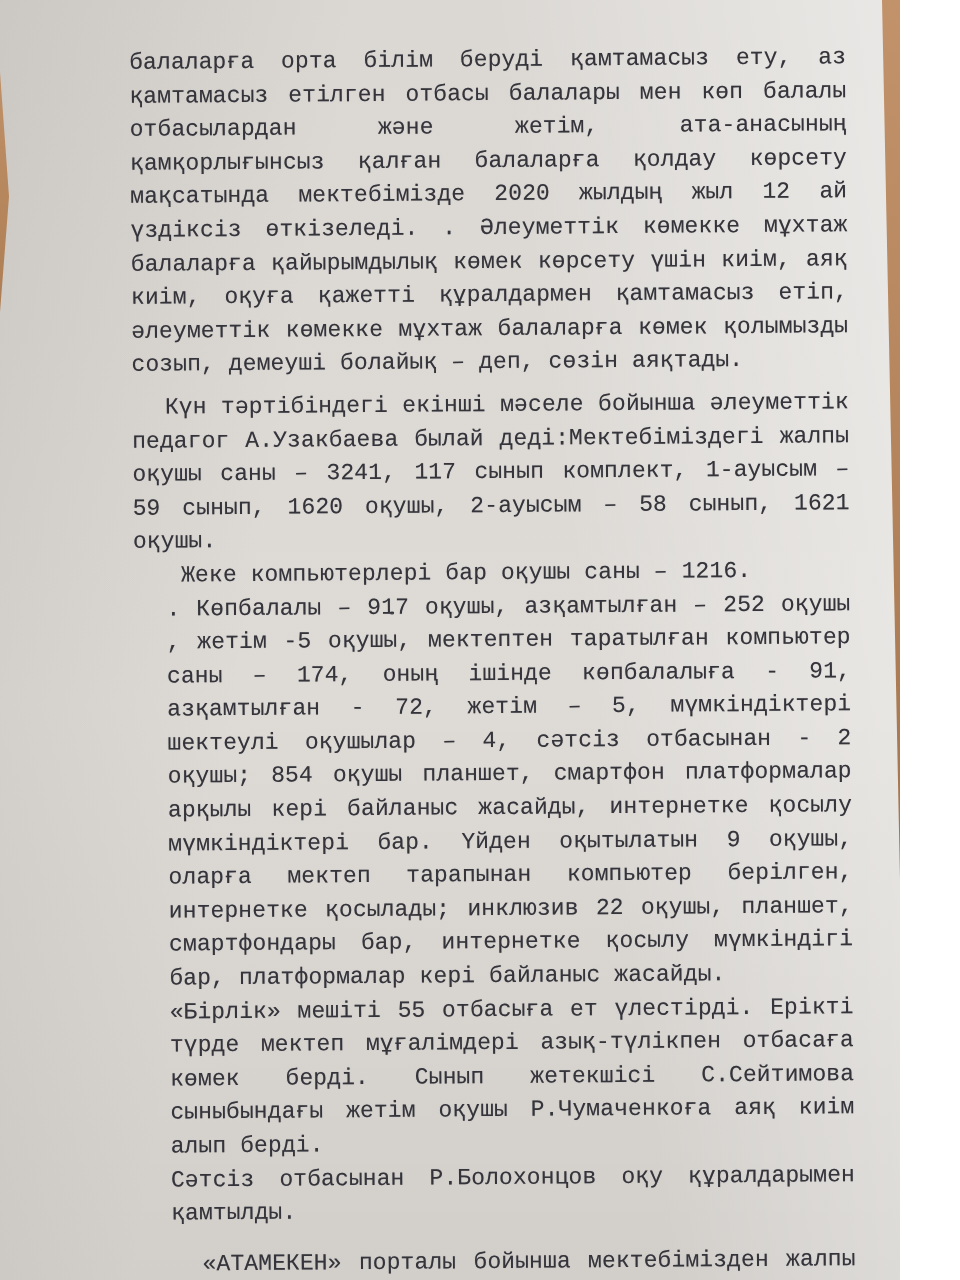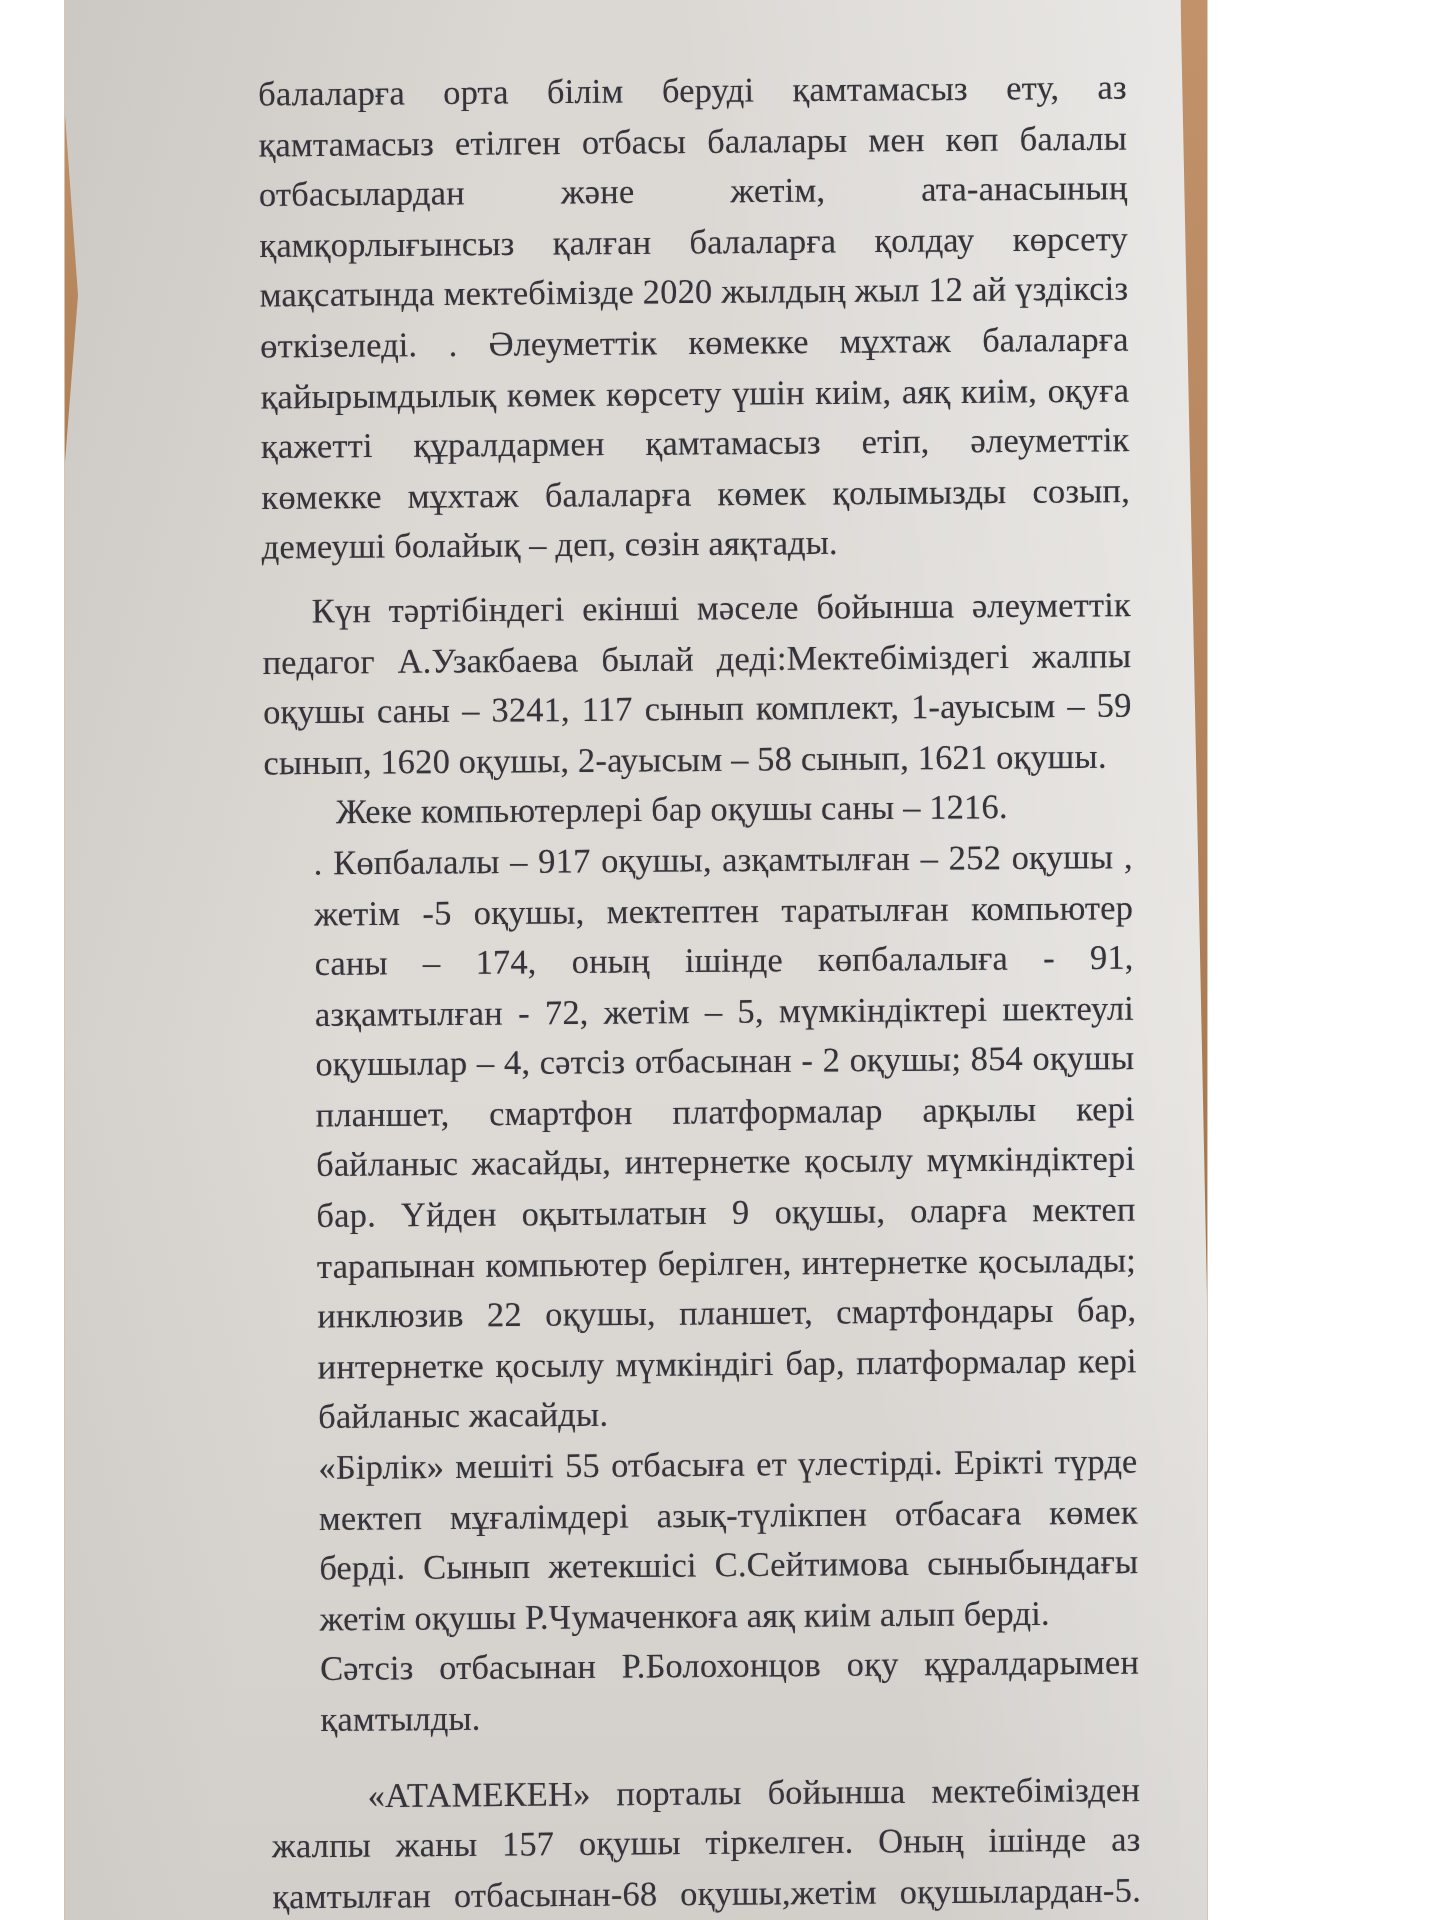--- a/index.html
+++ b/index.html
@@ -1,23 +1,22 @@
 <!DOCTYPE html>
 <html><head>
 <meta charset="utf-8">
 <style>
   html, body { margin: 0; padding: 0; }
   .scene {
     position: relative;
-    width: 762px;
+    width: 900px;
     height: 1280px;
     overflow: hidden;
     background: linear-gradient(180deg, #b98a60, #a87850);
-    font-family: Liberation Serif, serif;
-    margin-left: 43px;
+    font-family: Liberation Mono, monospace;
   }
   
   .paper {
     position: absolute;
     inset: 0;
     background:
       linear-gradient(100deg, rgba(110,100,90,0.14), rgba(110,100,90,0) 32%),
       linear-gradient(262deg, rgba(255,255,255,0.42), rgba(255,255,255,0) 38%),
       linear-gradient(180deg, #dbd8d4 0%, #dedbd7 55%, #d2cfcb 100%);
   }

